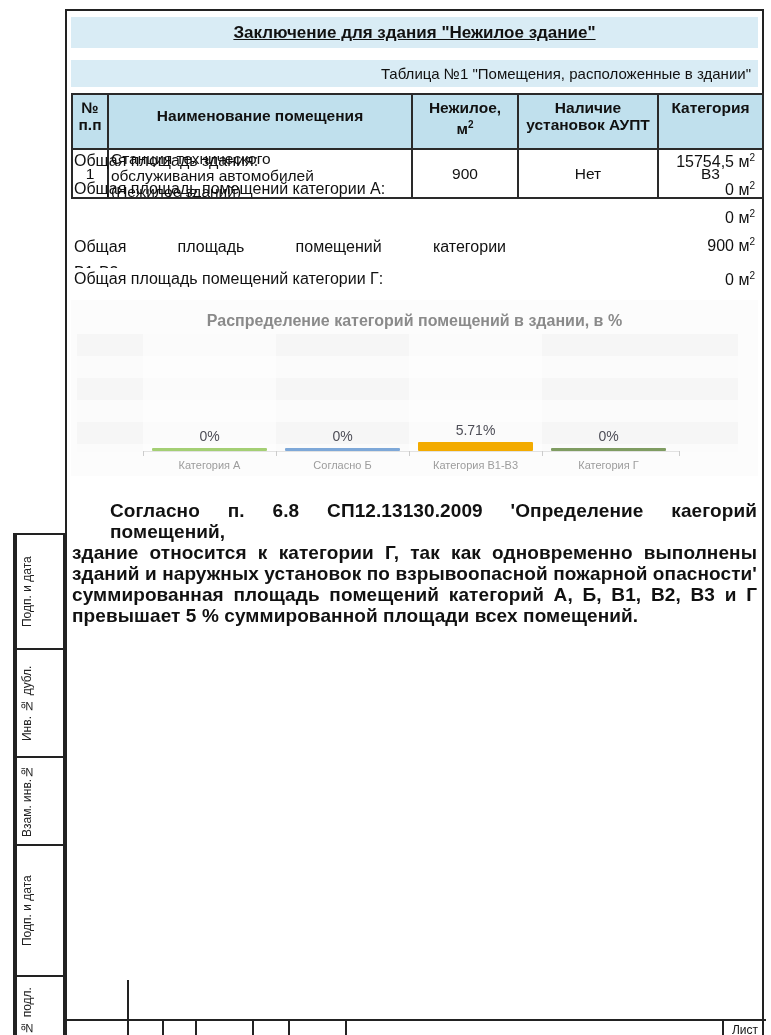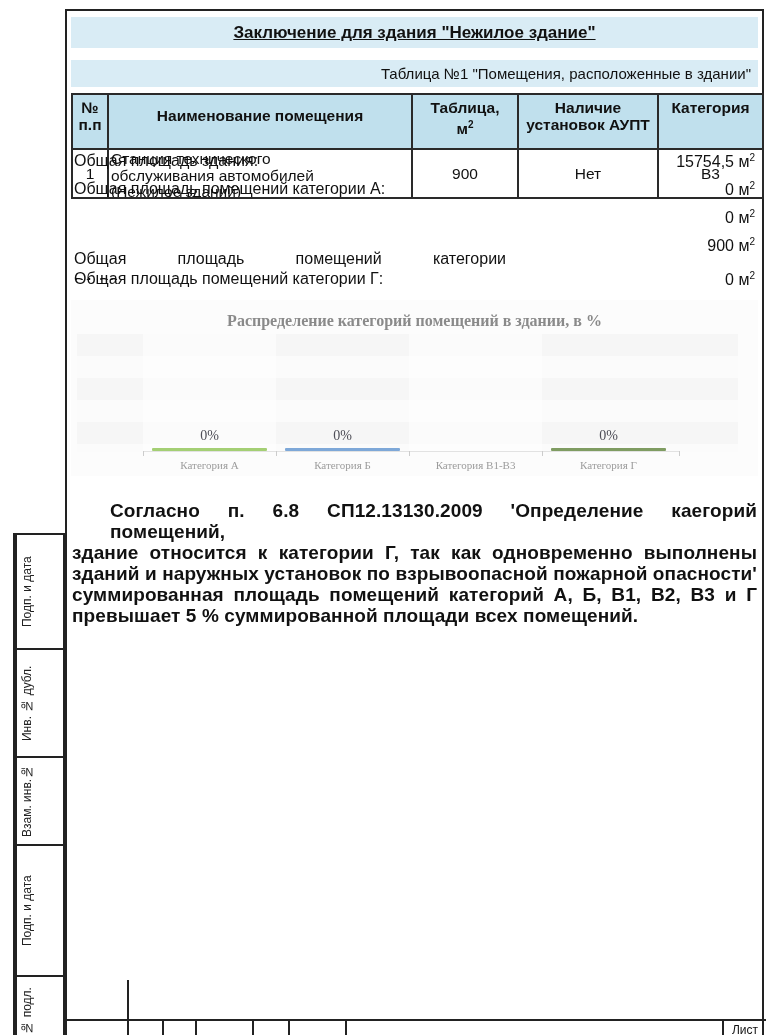--- a/index.html
+++ b/index.html
@@ -35,26 +35,26 @@
   .th-pad{padding-top:3px;}
   .th-cat{width:80px;margin:3px auto 0;word-break:break-all;}
   .name-wrap{width:252px;line-height:16.5px;height:46px;overflow:hidden;text-align:left;padding-top:1px;}
   sup{font-size:10px;}
 
   
   .totals{position:absolute;left:4px;right:4px;top:139px;}
   .t-row{position:relative;height:28px;font-size:16px;}
   .t-row.tall{height:34px;}
   .t-label{position:absolute;left:3px;top:2px;}
-  .t-label-wrap{position:absolute;left:3px;top:12px;width:432px;height:34px;overflow:hidden;line-height:26px;}
+  .t-label-wrap{position:absolute;left:3px;top:0;width:432px;height:34px;overflow:hidden;line-height:26px;}
   .jline{text-align:justify;text-align-last:justify;}
   .t-value{position:absolute;right:3px;top:2px;text-align:right;}
 
   
-  .chart{position:absolute;left:4px;right:4px;top:289px;height:176px;background:#fcfcfc;font-family:Liberation Serif, serif;}
+  .chart{position:absolute;left:4px;right:4px;top:289px;height:176px;background:#fcfcfc;}
   .chart-title{position:absolute;top:12px;left:0;right:0;text-align:center;
                font-weight:bold;font-size:16px;color:#8a8a8a;}
   .plot-stripes{position:absolute;left:6px;right:20px;top:34px;height:118px;
       background:repeating-linear-gradient(180deg,#f6f6f6 0 22px,#fbfbfb 22px 44px);}
   .col-band{position:absolute;top:34px;height:118px;width:133px;background:rgba(255,255,255,0.55);}
   .axis-line{position:absolute;left:72px;width:537px;top:151px;height:1px;background:#e2e2e2;}
   .tick{position:absolute;top:151px;width:1px;height:5px;background:#cccccc;}
   .bar-col{position:absolute;top:90px;height:61px;width:133px;display:flex;flex-direction:column;
            justify-content:flex-end;align-items:center;}
   .bar-val{font-size:14px;color:#4e4e57;margin-bottom:4px;}
@@ -125,21 +125,21 @@
           <div class="th-inner th-pad">
             <span>№</span><br>
             <span>п.п</span>
           </div>
         </th>
         <th>
           <div class="th-inner" style="padding-top:11px;">Наименование помещения</div>
         </th>
         <th>
           <div class="th-inner th-pad">
-            <span>Таблица,</span><br>
+            <span>Нежилое,</span><br>
             <span>м</span><sup>2</sup>
           </div>
         </th>
         <th>
           <div class="th-inner th-pad">Наличие установок АУПТ</div>
         </th>
         <th>
           <div class="th-inner">
                 <div class="th-cat">Категория</div>
               </div>
@@ -195,27 +195,31 @@
       <div class="tick" style="left:608px;"></div>
 
       <div class="bar-col" style="left:72px;">
         <div class="bar-val">0%</div>
         <div class="bar" style="height: 3px; background: rgb(164, 207, 116);"></div>
       </div>
       <div class="bar-col" style="left:205px;">
         <div class="bar-val">0%</div>
         <div class="bar" style="height: 3px; background: rgb(126, 168, 216);"></div>
       </div>
+      <div class="bar-col" style="left:338px;">
+        <div class="bar-val">5.71%</div>
+        <div class="bar" style="height: 9px; background: rgb(243, 171, 0);"></div>
+      </div>
       <div class="bar-col" style="left:471px;">
         <div class="bar-val">0%</div>
         <div class="bar" style="height: 3px; background: rgb(127, 156, 98);"></div>
       </div>
 
       <div class="cat-label" style="left:72px;">Категория А</div>
-      <div class="cat-label" style="left:205px;">Категория Б</div>
+      <div class="cat-label" style="left:205px;">Согласно Б</div>
       <div class="cat-label" style="left:338px;">Категория В1-В3</div>
       <div class="cat-label" style="left:471px;">Категория Г</div>
     </div>
 
     <div class="conclusion">
       <div class="ln first">Согласно п. 6.8 СП12.13130.2009 'Определение каегорий помещений,</div>
       <div class="ln">здание относится к категории Г, так как одновременно выполнены</div>
       <div class="ln">зданий и наружных установок по взрывоопасной пожарной опасности'</div>
       <div class="ln">суммированная площадь помещений категорий А, Б, В1, В2, В3 и Г</div>
       <div class="ln last">превышает 5 % суммированной площади всех помещений.</div>

